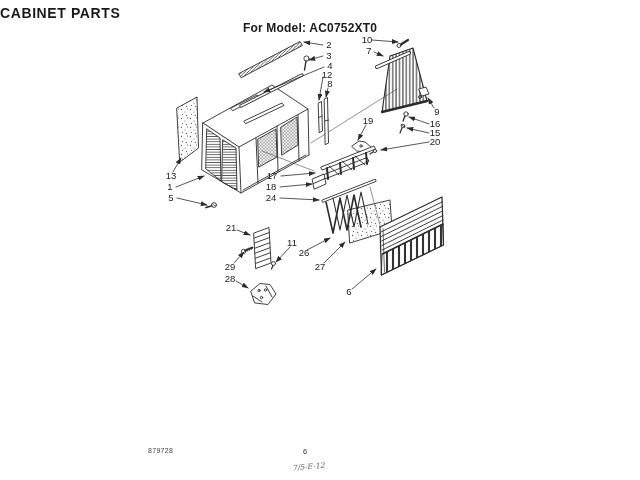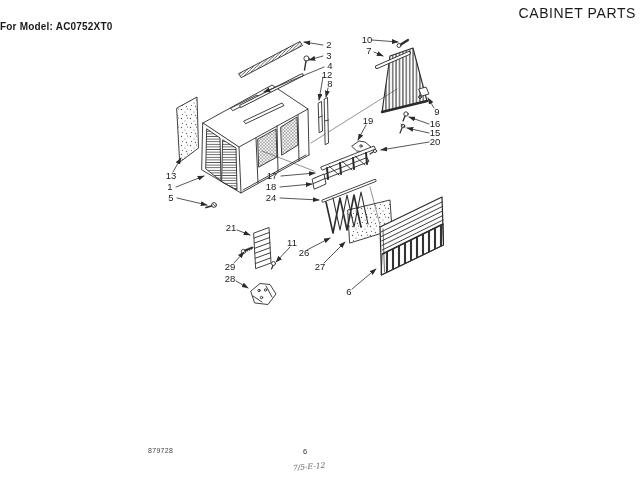--- a/index.html
+++ b/index.html
@@ -1,21 +1,21 @@
 <!DOCTYPE html>
 <html><head>
 <meta charset="utf-8">
 <style>
   html,body{margin:0;padding:0;background:#fff;}
   .page{position:relative;width:640px;height:480px;background:#ffffff;overflow:hidden;
         font-family:"Liberation Sans", sans-serif;color:#1a1a1a;}
-  .title{position:absolute;top:5px;left:16px;width:620px;text-align:right;
-         font-size:14px;font-weight:normal;letter-spacing:0.6px;}
-  .subtitle{position:absolute;top:21px;left:0;width:620px;
-            font-size:10px;font-weight:bold;letter-spacing:0.2px;}
+  .title{position:absolute;top:5px;left:0;width:620px;text-align:left;
+         font-size:14px;font-weight:bold;letter-spacing:0.6px;}
+  .subtitle{position:absolute;top:21px;left:0;width:620px;text-align:center;
+            font-size:12px;font-weight:bold;letter-spacing:0.2px;}
   .diagram-svg{position:absolute;left:0;top:0;}
   .callout{font-family:"Liberation Sans",sans-serif;font-size:9.5px;fill:#1c1c1c;text-anchor:middle;}
   .footer-doc{position:absolute;left:148px;top:447px;font-size:7px;color:#444;letter-spacing:0.3px;}
   .footer-page{position:absolute;left:285px;top:447px;width:40px;text-align:center;font-size:7.5px;color:#333;}
   .footer-note{position:absolute;left:293px;top:462px;font-family:"DejaVu Serif",serif;
                font-style:italic;font-size:7.5px;color:#555;transform:rotate(-5deg);}
   svg *{vector-effect:non-scaling-stroke;}
 </style>
 </head>
 <body>

